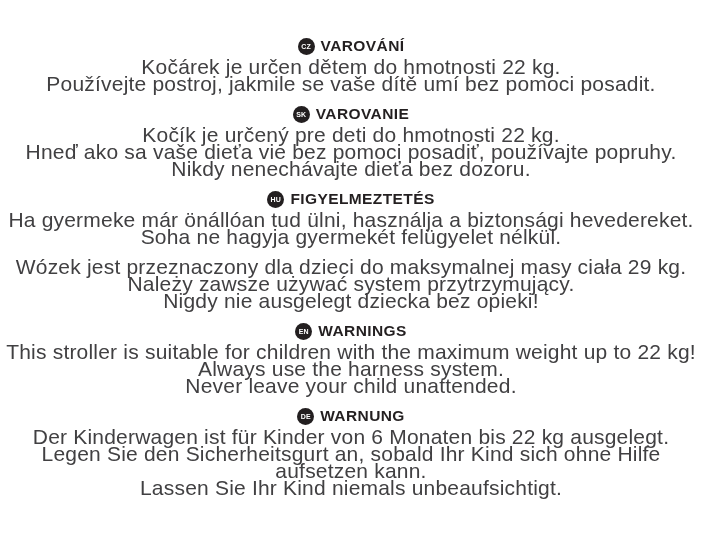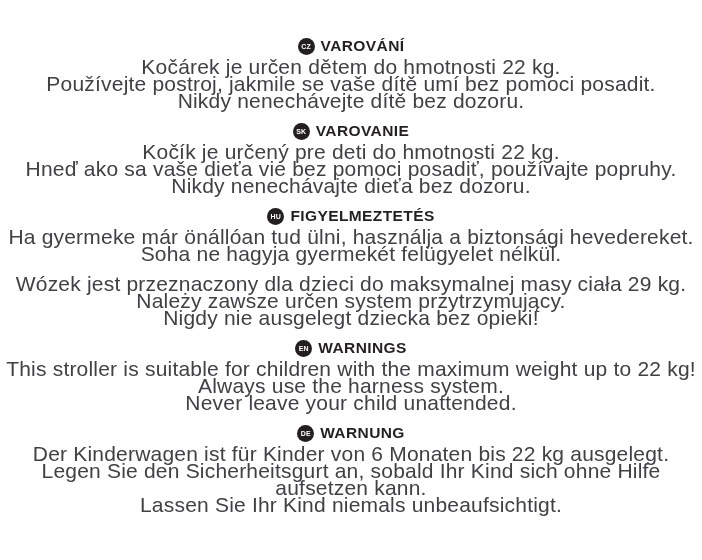--- a/index.html
+++ b/index.html
@@ -61,21 +61,20 @@
 
 <div class="page">
 
   <section class="warn">
     <div class="hdr">
       <span class="badge">CZ</span>
       <span class="title">VAROVÁNÍ</span>
     </div>
     <p class="ln">Kočárek je určen dětem do hmotnosti 22 kg.</p>
     <p class="ln">Používejte postroj, jakmile se vaše dítě umí bez pomoci posadit.</p>
-    <p class="ln">Nikdy nenechávejte dítě bez dozoru.</p>
   </section>
 
   <section class="warn">
     <div class="hdr">
       <span class="badge">SK</span>
       <span class="title">VAROVANIE</span>
     </div>
     <p class="ln">Kočík je určený pre deti do hmotnosti 22 kg.</p>
     <p class="ln">Hneď ako sa vaše dieťa vie bez pomoci posadiť, používajte popruhy.</p>
     <p class="ln">Nikdy nenechávajte dieťa bez dozoru.</p>
@@ -85,21 +84,21 @@
     <div class="hdr">
       <span class="badge">HU</span>
       <span class="title">FIGYELMEZTETÉS</span>
     </div>
     <p class="ln">Ha gyermeke már önállóan tud ülni, használja a biztonsági hevedereket.</p>
     <p class="ln">Soha ne hagyja gyermekét felügyelet nélkül.</p>
   </section>
 
   <section class="warn">
     <p class="ln">Wózek jest przeznaczony dla dzieci do maksymalnej masy ciała 29 kg.</p>
-    <p class="ln">Należy zawsze určen system przytrzymujący.</p>
+    <p class="ln">Należy zawsze używać system przytrzymujący.</p>
     <p class="ln">Nigdy nie ausgelegt dziecka bez opieki!</p>
   </section>
 
   <section class="warn">
     <div class="hdr">
       <span class="badge">EN</span>
       <span class="title">WARNINGS</span>
     </div>
     <p class="ln">This stroller is suitable for children with the maximum weight up to 22 kg!</p>
     <p class="ln">Always use the harness system.</p>

